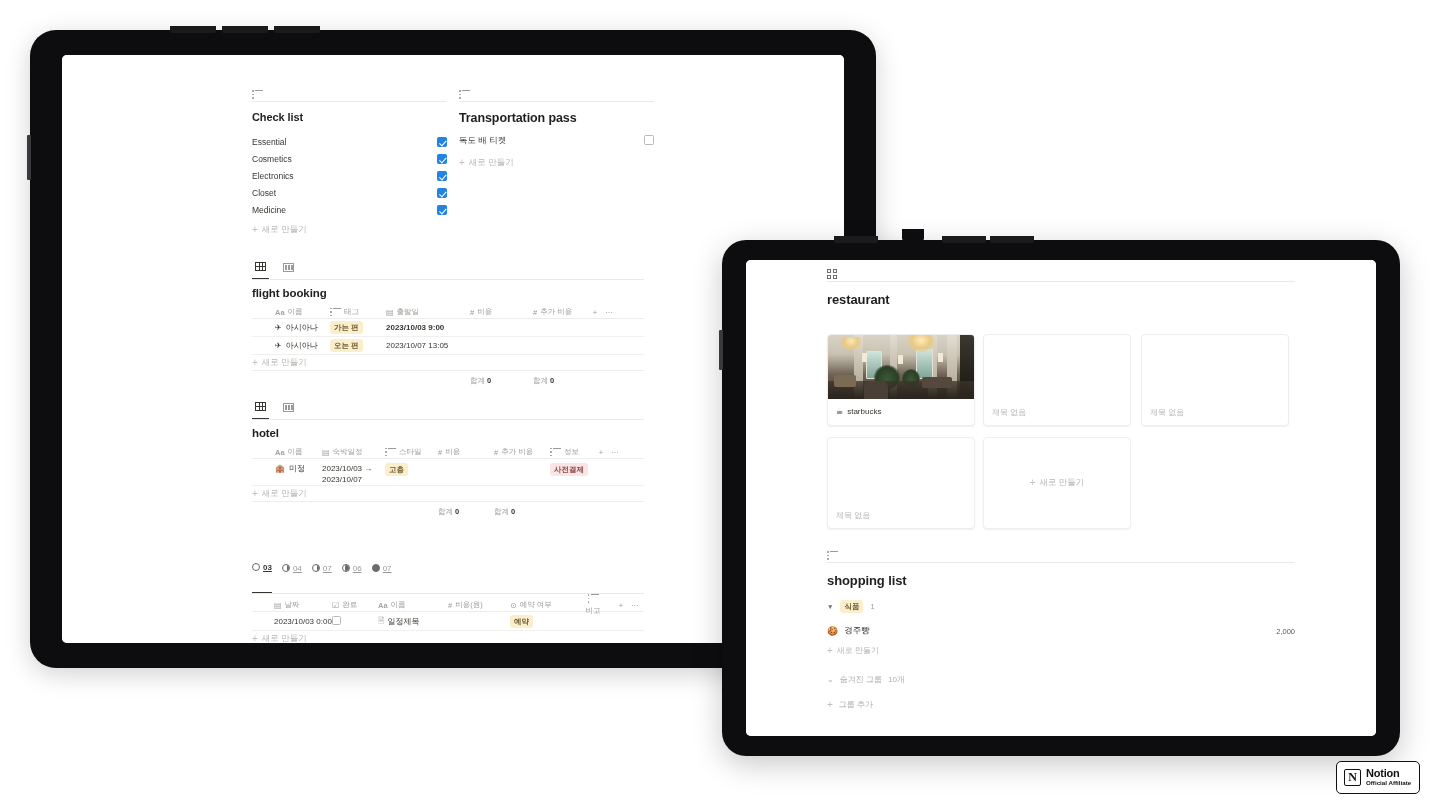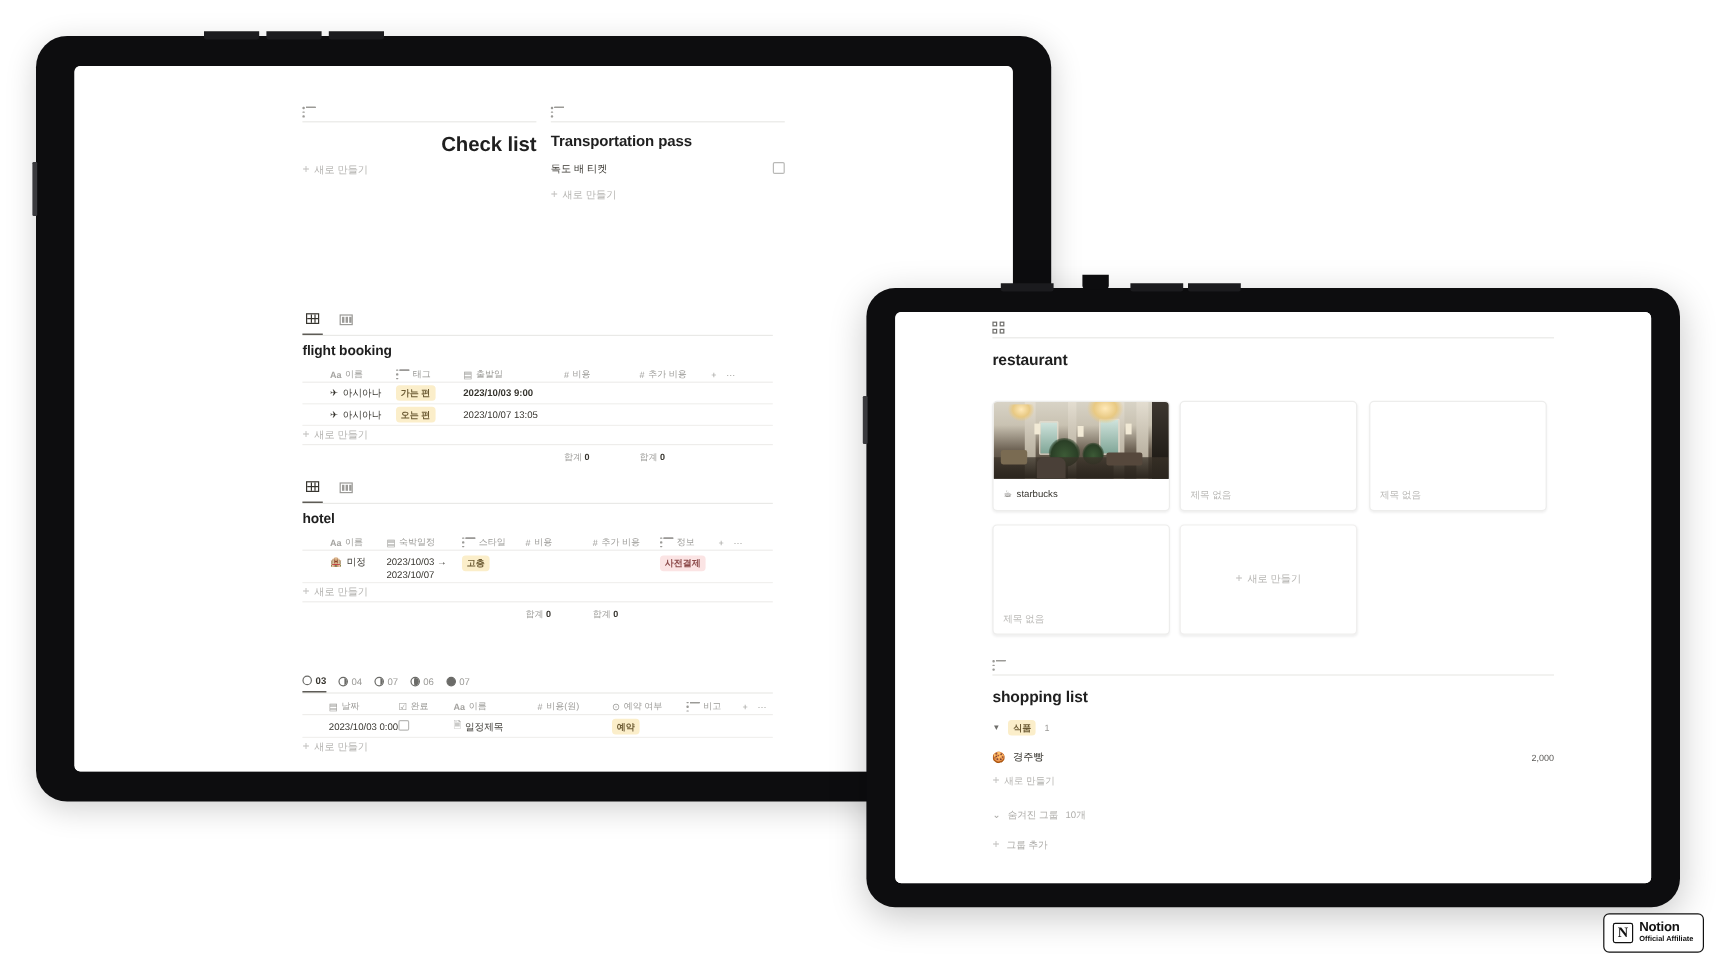--- a/index.html
+++ b/index.html
@@ -100,21 +100,21 @@
 
   .tag { display:inline-block; padding:1px 4px; border-radius:3px; font-size:7.5px; line-height:11px; white-space:nowrap; }
   .tag-yellow { background:#fbeeca; color:#6b5a33; font-weight:600; }
   .tag-red    { background:#fbe4e4; color:#8c4a4a; font-weight:600; }
 
   .sum { color:#9b9a97; font-size:7.5px; }
   .sum b { color:#37352f; font-weight:600; }
 
   
   .moontabs { display:flex; align-items:center; gap:10px; font-size:8px; color:#9b9a97; }
-  .moontab { display:flex; align-items:flex-start; gap:3px; padding-bottom:4px; }
+  .moontab { display:flex; align-items:flex-start; gap:3px; padding-bottom:20px;text-decoration:underline; }
   .moontab.active { color:#37352f; font-weight:600; border-bottom:1.4px solid #37352f; }
   .moon { width:8px; height:8px; border-radius:50%; border:1.2px solid #6b6b68; position:relative; overflow:hidden; display:inline-block; }
   .moon.p0 { background:#fff; }
   .moon.p1::after{ content:""; position:absolute; right:-1px; top:-1px; bottom:-1px; width:3px; background:#6b6b68; border-radius:0 50% 50% 0;}
   .moon.p2::after{ content:""; position:absolute; right:-1px; top:-1px; bottom:-1px; width:50%; background:#6b6b68;}
   .moon.p3::after{ content:""; position:absolute; right:-1px; top:-1px; bottom:-1px; width:72%; background:#6b6b68; border-radius:40% 0 0 40%;}
   .moon.p4 { background:#6b6b68; }
 
   
   .gcard { position:absolute; border:1px solid #ededec; border-radius:4px; background:#fff; box-shadow:0 1px 2px rgba(15,15,15,.06); overflow:hidden; }
@@ -168,22 +168,44 @@
     <div class="side-btn" style="left:-3px; top:105px; width:4px; height:45px;"></div>
 
     <div class="screen">
       <div class="page">
 
         <div class="blk" style="left:190px; top:30px; width:195px;">
           <div style="height:12px;">
             <span class="icon-list"><b></b><b></b><b></b><i></i><i></i><i></i></span>
           </div>
           <div class="divider" style="margin-top:4px;"></div>
-          <div class="sec-title" style="font-size:17px; margin-top:9px;text-align:right;">Check list</div>
-
+          <div class="sec-title" style="font-size:11px; margin-top:9px;">Check list</div>
+
+          <div style="margin-top:10px;">
+            <div style="display:flex; justify-content:space-between; align-items:center; height:17.2px;">
+              <span class="li-text" style="font-size:8.5px;">Essential</span>
+              <span class="cb on"></span>
+            </div>
+            <div style="display:flex; justify-content:space-between; align-items:center; height:17.2px;">
+              <span class="li-text" style="font-size:8.5px;">Cosmetics</span>
+              <span class="cb on"></span>
+            </div>
+            <div style="display:flex; justify-content:space-between; align-items:center; height:17.2px;">
+              <span class="li-text" style="font-size:8.5px;">Electronics</span>
+              <span class="cb on"></span>
+            </div>
+            <div style="display:flex; justify-content:space-between; align-items:center; height:17.2px;">
+              <span class="li-text" style="font-size:8.5px;">Closet</span>
+              <span class="cb on"></span>
+            </div>
+            <div style="display:flex; justify-content:space-between; align-items:center; height:17.2px;">
+              <span class="li-text" style="font-size:8.5px;">Medicine</span>
+              <span class="cb on"></span>
+            </div>
+          </div>
           <div class="newrow" style="margin-top:5px;">
             <span class="plus">+</span>
             <span>새로 만들기</span>
           </div>
         </div>
 
         <div class="blk" style="left:397px; top:30px; width:195px;">
           <div style="height:12px;">
             <span class="icon-list"><b></b><b></b><b></b><i></i><i></i><i></i></span>
           </div>
@@ -399,21 +421,21 @@
                 <span>이름</span>
               </span>
             <span class="ch" style="width:62px;">
                 <span>#</span>
                 <span>비용(원)</span>
               </span>
             <span class="ch" style="width:62px;">
                 <span style="font-size:8px">⊙</span>
                 <span>예약 여부</span>
               </span>
-            <span class="ch" style="width:42px;">
+            <span class="ch" style="width:42px;flex-direction:column;">
                 <span class="icon-list">
                   <b></b>
                   <b></b>
                   <b></b>
                   <i></i>
                   <i></i>
                   <i></i>
                 </span>
                 <span>비고</span>
               </span>

